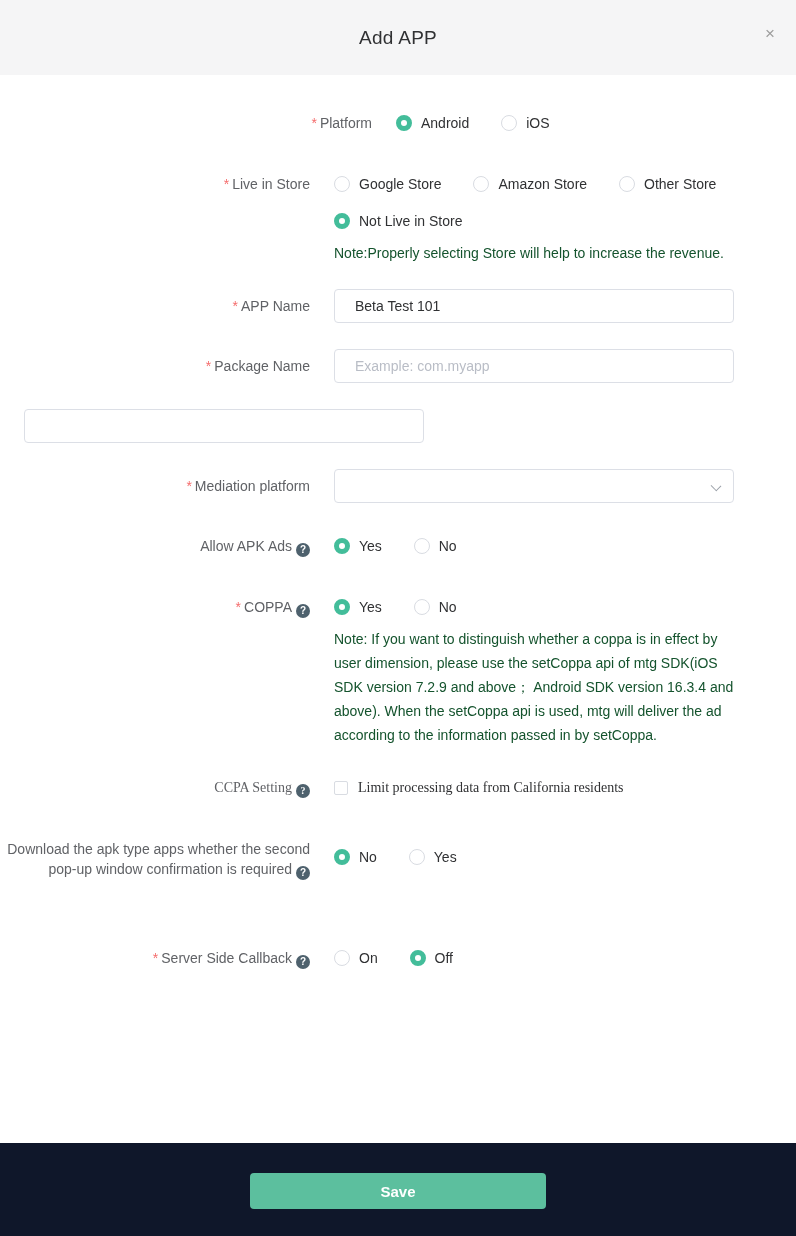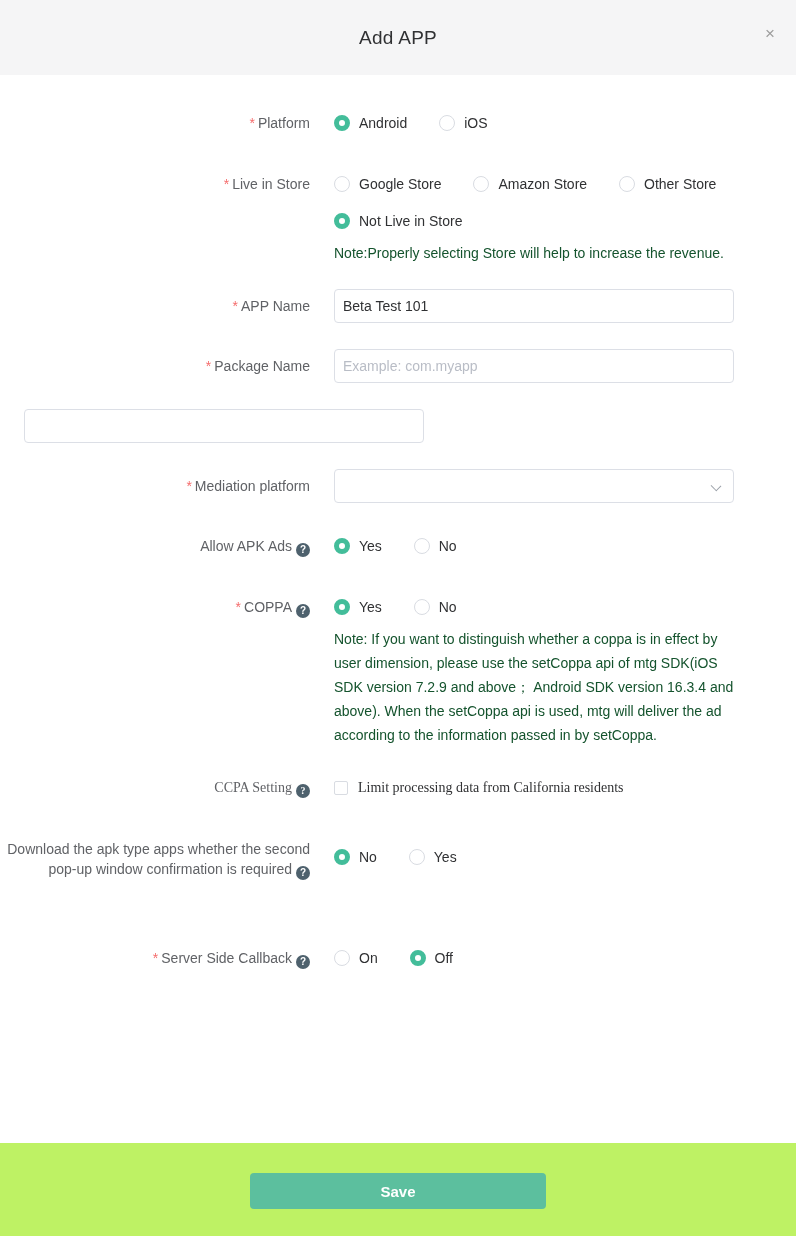--- a/index.html
+++ b/index.html
@@ -56,55 +56,55 @@
   
   .checkbox {
     width:14px; height:14px; border:1px solid #d9dce2; border-radius:2px;
     background:#fff; flex:none; margin-right:10px; margin-top:3px;
   }
   .checkbox-opt { display:inline-flex; align-items:flex-start; cursor:pointer; }
 
   
   .text-input {
     width:400px; height:34px; border:1px solid #dcdfe6; border-radius:4px;
-    padding:0 8px; font-size:14px; color:#303133; background:#fff; outline:none;
+    padding:0 20px; font-size:14px; color:#303133; background:#fff; outline:none;
     font-family:"Liberation Sans","DejaVu Sans",sans-serif;
   }
   .text-input::placeholder { color:#b9bdc6; }
 
   .select-box {
     position:relative; width:400px; height:34px; border:1px solid #dcdfe6;
     border-radius:4px; background:#fff; cursor:pointer;
   }
   .select-value { line-height:32px; padding:0 28px 0 12px; color:#303133; }
   .chevron-down {
     position:absolute; right:13px; top:12px; width:8px; height:8px;
     border-right:1px solid #9aa0a8; border-bottom:1px solid #9aa0a8;
     transform:rotate(45deg) scaleY(0.9); transform-origin:center;
   }
 
   .note-text { color:#14532d; line-height:24px; margin-top:9px; }
 
   
-  .row-platform   { margin-bottom:40px; }
+  .row-platform   { margin-bottom:40px;justify-content:flex-end; }
   .row-live       { margin-bottom:24px; }
   .row-live .line2 { margin-top:16px; }
   .row-input      { margin-bottom:26px; align-items:center; }
   .row-input .label-col { padding-top:0; }
   .row-mediation  { margin-bottom:33px; align-items:center; }
   .row-allow      { margin-bottom:40px; }
   .row-coppa      { margin-bottom:31px; }
   .row-ccpa       { margin-bottom:40px;font-family:Liberation Serif, serif; }
   .row-direction  { margin-bottom:32px; }
   .row-download   { margin-bottom:68px; }
   .row-download .ctrl-col { padding-top:8px; }
 
   
   .dialog-footer {
-    height:93px; flex:none; background:#bef264;
+    height:93px; flex:none; background:#0f172a;
     display:flex; justify-content:center; padding-top:30px;
   }
   .save-button {
     width:296px; height:36px; border:none; border-radius:4px;
     background:#5cbf9e; color:#ffffff; font-size:15px; font-weight:700;
     font-family:"Liberation Sans","DejaVu Sans",sans-serif; cursor:pointer;
   }
 </style>
 </head>
 <body>

